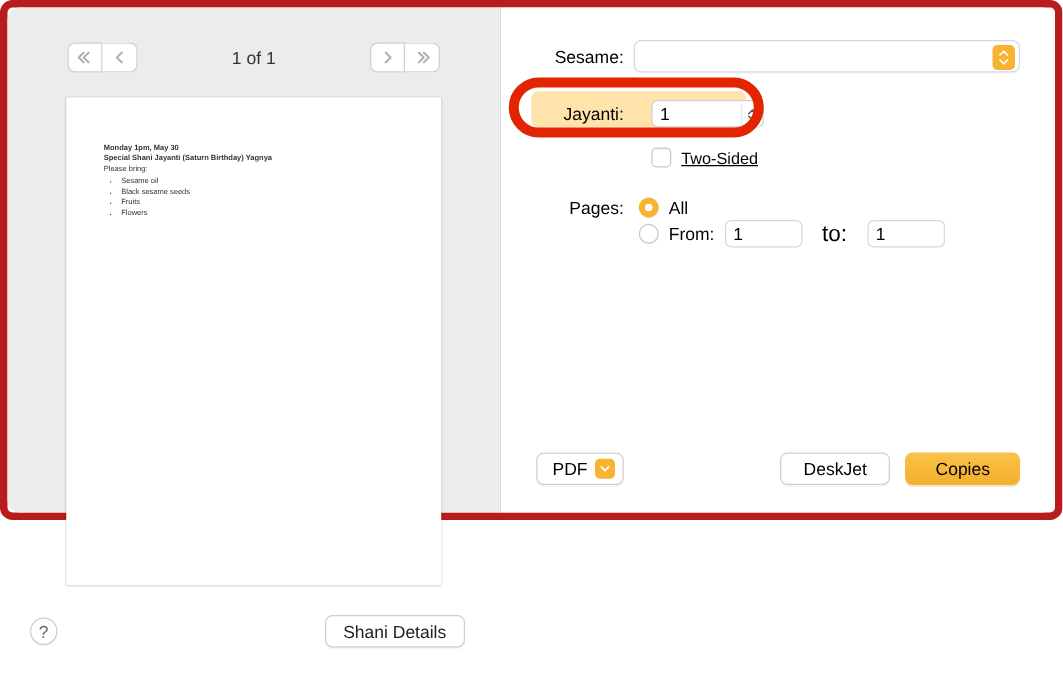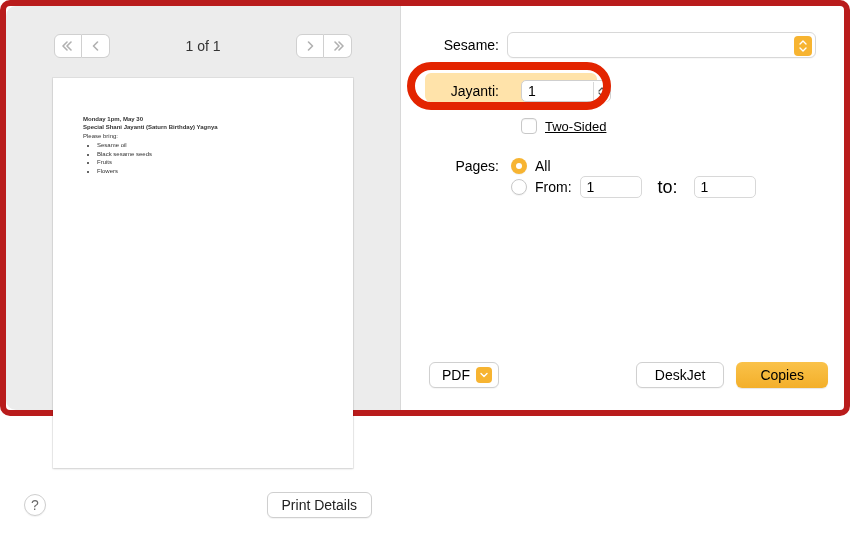--- a/index.html
+++ b/index.html
@@ -38,21 +38,21 @@
     .twosided-row { margin-left: 100px; display: flex; align-items: center; gap: 8px; margin-bottom: 24px; margin-top: -6px; text-decoration: underline; }
     .checkbox { width: 16px; height: 16px; border: 1px solid #c8c8c8; border-radius: 4px; background: #fff; box-shadow: inset 0 1px 1px rgba(0,0,0,0.05); }
     .pages-row { display: flex; align-items: flex-start; }
     .radio-stack { display: flex; flex-direction: column; gap: 2px; margin-left: 4px; }
     .radio-line { display: flex; align-items: center; gap: 8px; font-size: 14px; }
     .radio { width: 16px; height: 16px; border-radius: 50%; border: 1px solid #c8c8c8; background: #fff; display: flex; align-items: center; justify-content: center; box-shadow: 0 1px 1px rgba(0,0,0,0.05); }
     .radio.selected { border: none; background: #f7b431; }
     .radio.selected .dot { width: 6px; height: 6px; border-radius: 50%; background: #fff; }
     .range-input { width: 62px; height: 22px; border: 1px solid #d8d8d8; border-radius: 5px; background: #fff; padding: 0 6px; font-size: 14px; }
     .range-label { font-size: 18px; margin: 0 8px; }
-    .right-footer { display: flex; align-items: flex-end; justify-content: space-between; padding: 14px 16px 22px 28px; }
+    .right-footer { display: flex; align-items: flex-end; justify-content: space-between; padding: 14px 28px 22px 28px; }
     .pdf-btn { height: 26px; padding: 0 6px 0 12px; background: #fff; border: 1px solid #d0d0d0; border-radius: 6px; font-size: 14px; display: flex; align-items: center; gap: 6px; cursor: pointer; box-shadow: 0 1px 1px rgba(0,0,0,0.04); }
     .pdf-chevron { width: 16px; height: 16px; background: #f7b431; border-radius: 4px; display: flex; align-items: center; justify-content: center; }
     .footer-actions { display: flex; gap: 12px; }
     .cancel-btn { height: 26px; padding: 0 18px; background: #fff; border: 1px solid #d0d0d0; border-radius: 6px; font-size: 14px; cursor: pointer; box-shadow: 0 1px 1px rgba(0,0,0,0.04); }
     .print-btn { height: 26px; padding: 0 24px; background: linear-gradient(#fac24a, #f3af2a); border: none; border-radius: 6px; font-size: 14px; font-weight: 500; color: #000; cursor: pointer; box-shadow: 0 1px 1px rgba(0,0,0,0.1); }
     input { font-family: inherit; font-size: inherit; color: inherit; border: none; outline: none; background: transparent; width: 100%; }
   </style>
 </head>
 <body>
 
@@ -98,21 +98,21 @@
           <li>Fruits</li>
           <li>Flowers</li>
         </ul>
       </div>
     </div>
 
     <div class="left-footer">
       <div class="help-btn">
         <span>?</span>
       </div>
-      <button class="showdetails-btn">Print Details</button>
+      <button class="showdetails-btn">Shani Details</button>
     </div>
   </div>
 
   <div class="right-pane">
     <div class="form-area">
 
       <div class="form-row">
         <div class="form-label">Sesame:</div>
         <div class="printer-select">
           <div class="select-arrows">

